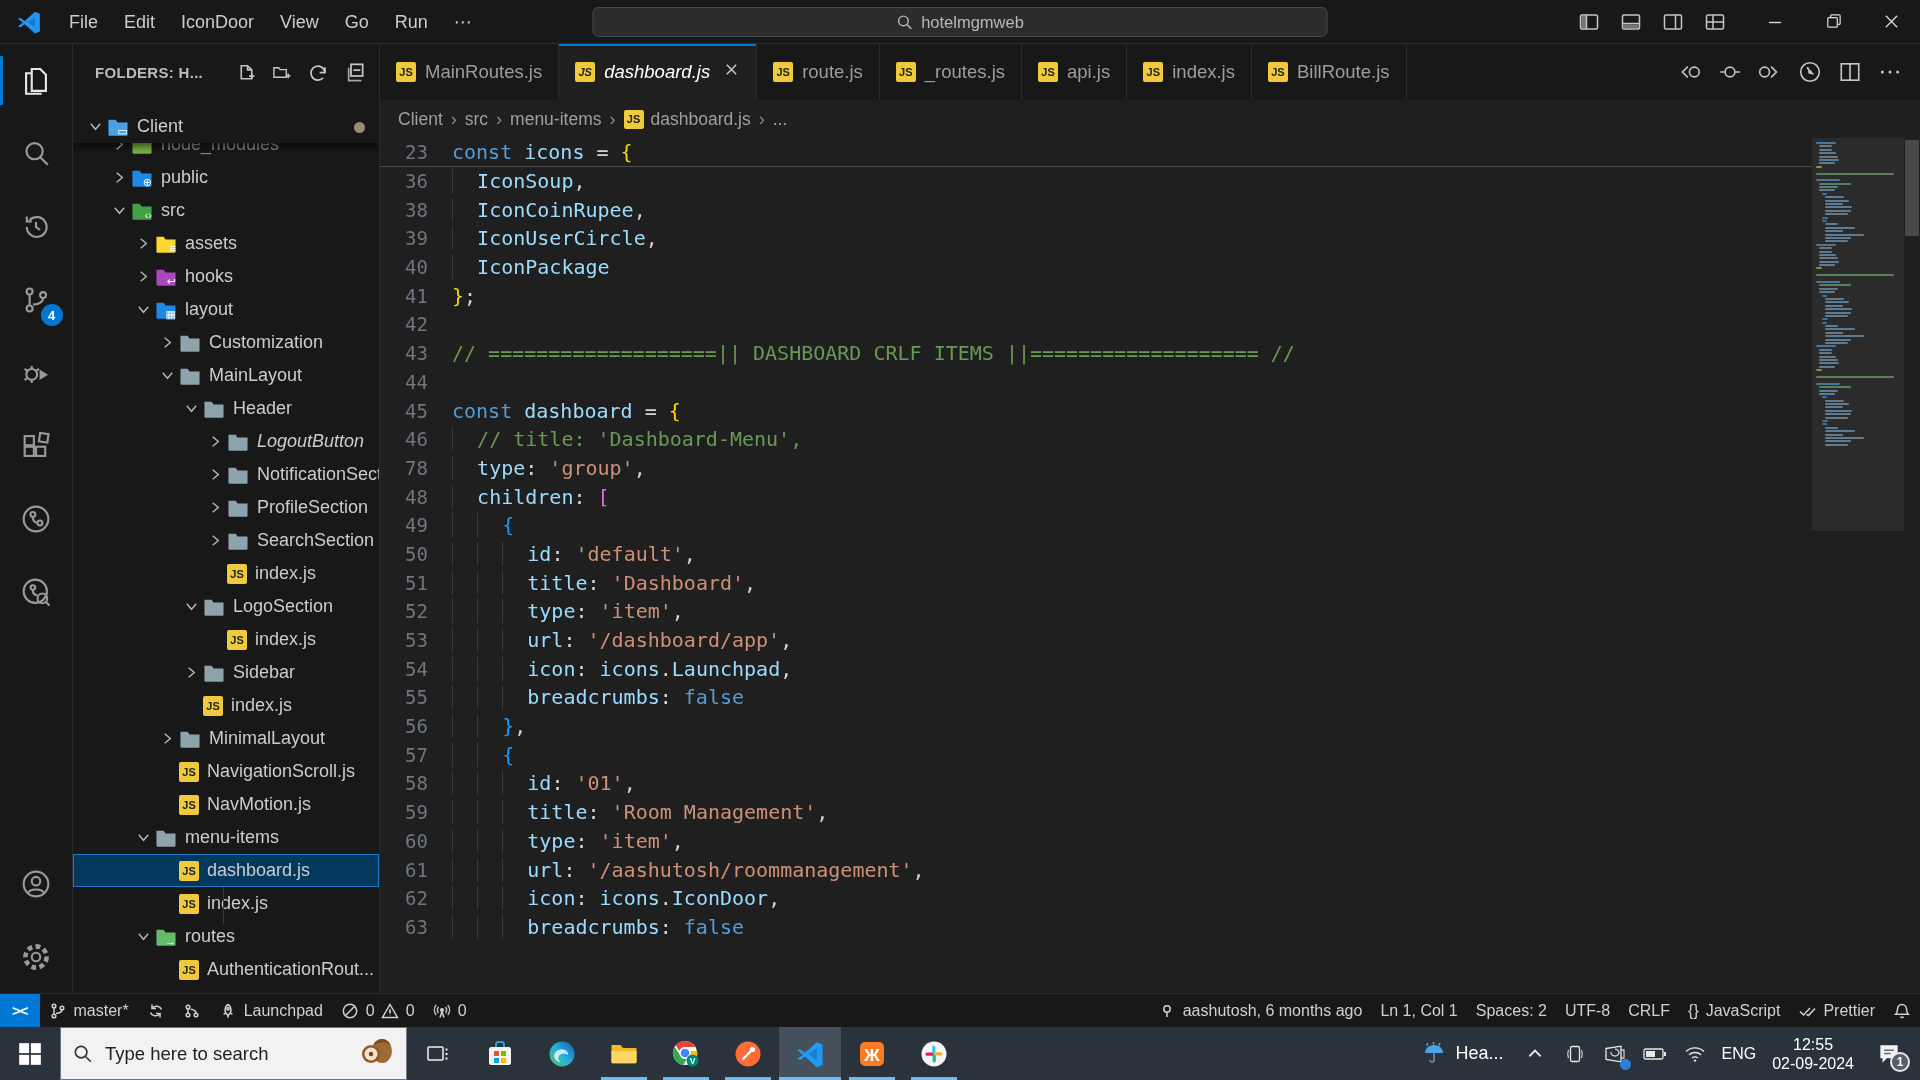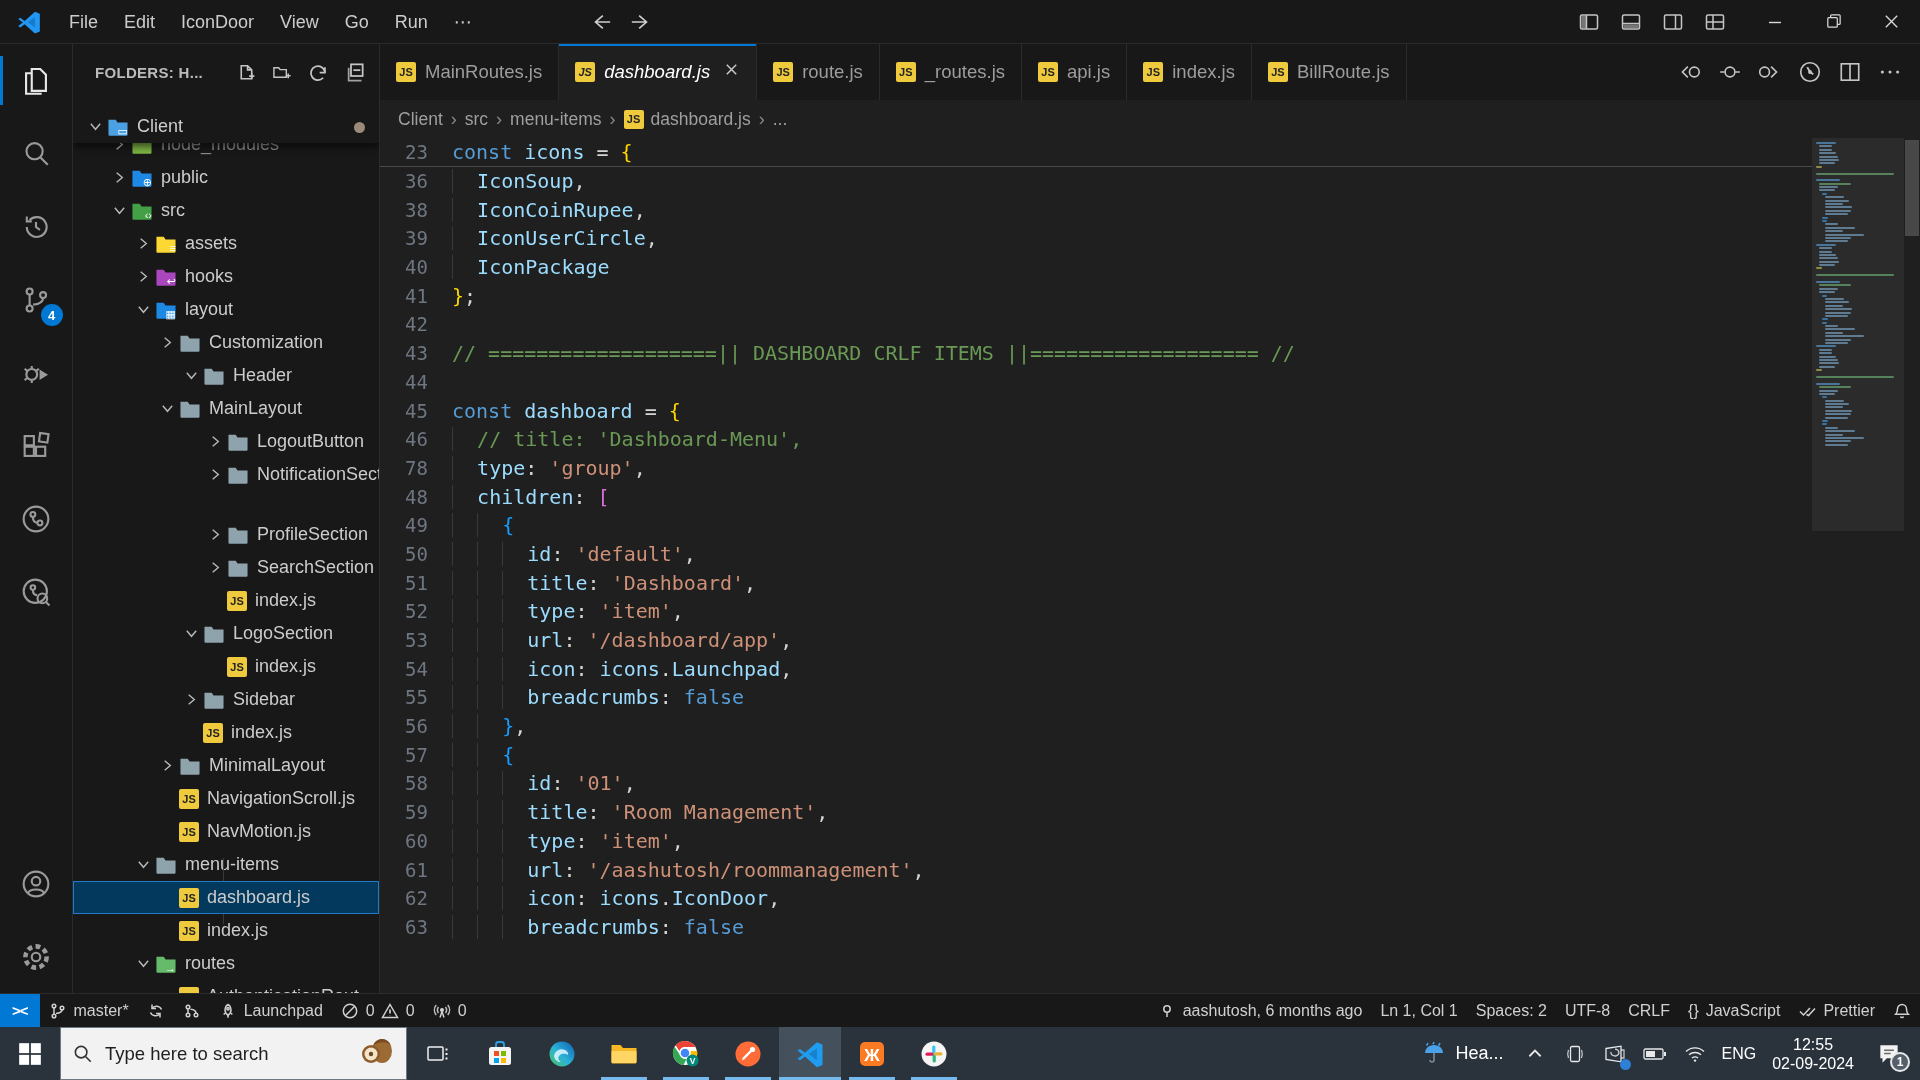--- a/index.html
+++ b/index.html
@@ -140,20 +140,27 @@
       <div class="menu-item">⋯</div>
     </div>
   <div class="nav-arrows">
     <svg viewBox="0 0 24 24" fill="none" stroke="#cfcfcf" stroke-width="1.8">
         <path d="M14 5l-8 7 8 7M6 12h16"></path>
       </svg>
     <svg viewBox="0 0 24 24" fill="none" stroke="#cfcfcf" stroke-width="1.8">
         <path d="M10 5l8 7-8 7M18 12H2"></path>
       </svg>
   </div>
+  <div class="cmd-center">
+    <svg width="17" height="17" viewBox="0 0 16 16" fill="none" stroke="#b8b8b8" stroke-width="1.4">
+        <circle cx="6.5" cy="6.5" r="4.5"></circle>
+        <path d="M10 10l4 4"></path>
+      </svg>
+    <span>hotelmgmweb</span>
+  </div>
   <div class="title-right">
     <div class="layout-icons" id="layout-icons">
         <div class="ticon" style="color: rgb(197, 197, 197);">
           <svg viewBox="0 0 22 22" fill="none" stroke="currentColor" stroke-width="1.5" width="22" height="22">
             <rect x="2.5" y="4" width="17" height="14" rx="1.5"></rect>
             <path d="M8.5 4v14"></path>
             <rect x="3.5" y="5" width="4.5" height="12" fill="currentColor" opacity=".55" stroke="none"></rect>
           </svg>
         </div>
         <div class="ticon" style="color: rgb(197, 197, 197);">
@@ -387,65 +394,65 @@
           <span class="chev">
             <svg viewBox="0 0 16 16" fill="none" stroke="currentColor" stroke-width="1.5">
               <path d="M5 3l6 5-6 5"></path>
             </svg>
           </span>
           <span class="ticon-folder"><svg viewBox="0 0 24 22" width="22" height="20">
               <path d="M1.5 3h8l2 3h11v13.5a1.2 1.2 0 0 1-1.2 1.2H2.7a1.2 1.2 0 0 1-1.2-1.2z" fill="#8fa3ad"></path>
             </svg></span>
           <span class="tlabel">Customization</span>
         </div>
+        <div class="trow" style="padding-left: 82px;">
+          <span class="chev">
+            <svg viewBox="0 0 16 16" fill="none" stroke="currentColor" stroke-width="1.5">
+              <path d="M3 5l5 6 5-6"></path>
+            </svg>
+          </span>
+          <span class="ticon-folder"><svg viewBox="0 0 24 22" width="22" height="20">
+              <path d="M1.5 3h8l2 3h11v13.5a1.2 1.2 0 0 1-1.2 1.2H2.7a1.2 1.2 0 0 1-1.2-1.2z" fill="#8fa3ad"></path>
+            </svg></span>
+          <span class="tlabel">MainLayout</span>
+        </div>
         <div class="trow" style="padding-left: 106px;">
           <span class="chev">
             <svg viewBox="0 0 16 16" fill="none" stroke="currentColor" stroke-width="1.5">
               <path d="M3 5l5 6 5-6"></path>
             </svg>
           </span>
           <span class="ticon-folder"><svg viewBox="0 0 24 22" width="22" height="20">
               <path d="M1.5 3h8l2 3h11v13.5a1.2 1.2 0 0 1-1.2 1.2H2.7a1.2 1.2 0 0 1-1.2-1.2z" fill="#8fa3ad"></path>
             </svg></span>
           <span class="tlabel">Header</span>
         </div>
-        <div class="trow" style="padding-left: 82px;">
-          <span class="chev">
-            <svg viewBox="0 0 16 16" fill="none" stroke="currentColor" stroke-width="1.5">
-              <path d="M3 5l5 6 5-6"></path>
+        <div class="trow" style="padding-left: 130px; font-style: italic;">
+          <span class="chev">
+            <svg viewBox="0 0 16 16" fill="none" stroke="currentColor" stroke-width="1.5">
+              <path d="M5 3l6 5-6 5"></path>
             </svg>
           </span>
           <span class="ticon-folder"><svg viewBox="0 0 24 22" width="22" height="20">
               <path d="M1.5 3h8l2 3h11v13.5a1.2 1.2 0 0 1-1.2 1.2H2.7a1.2 1.2 0 0 1-1.2-1.2z" fill="#8fa3ad"></path>
             </svg></span>
-          <span class="tlabel">MainLayout</span>
+          <span class="tlabel">LogoutButton</span>
         </div>
         <div class="trow" style="padding-left: 130px;">
           <span class="chev">
             <svg viewBox="0 0 16 16" fill="none" stroke="currentColor" stroke-width="1.5">
               <path d="M5 3l6 5-6 5"></path>
             </svg>
           </span>
           <span class="ticon-folder"><svg viewBox="0 0 24 22" width="22" height="20">
               <path d="M1.5 3h8l2 3h11v13.5a1.2 1.2 0 0 1-1.2 1.2H2.7a1.2 1.2 0 0 1-1.2-1.2z" fill="#8fa3ad"></path>
             </svg></span>
-          <span class="tlabel">LogoutButton</span>
+          <span class="tlabel">NotificationSecti...</span>
         </div>
         <div class="trow" style="padding-left: 130px;">
-          <span class="chev">
-            <svg viewBox="0 0 16 16" fill="none" stroke="currentColor" stroke-width="1.5">
-              <path d="M5 3l6 5-6 5"></path>
-            </svg>
-          </span>
-          <span class="ticon-folder"><svg viewBox="0 0 24 22" width="22" height="20">
-              <path d="M1.5 3h8l2 3h11v13.5a1.2 1.2 0 0 1-1.2 1.2H2.7a1.2 1.2 0 0 1-1.2-1.2z" fill="#8fa3ad"></path>
-            </svg></span>
-          <span class="tlabel">NotificationSecti...</span>
-        </div>
-        <div class="trow" style="padding-left: 130px; margin-top: 27px;">
           <span class="chev">
             <svg viewBox="0 0 16 16" fill="none" stroke="currentColor" stroke-width="1.5">
               <path d="M5 3l6 5-6 5"></path>
             </svg>
           </span>
           <span class="ticon-folder"><svg viewBox="0 0 24 22" width="22" height="20">
               <path d="M1.5 3h8l2 3h11v13.5a1.2 1.2 0 0 1-1.2 1.2H2.7a1.2 1.2 0 0 1-1.2-1.2z" fill="#8fa3ad"></path>
             </svg></span>
           <span class="tlabel">ProfileSection</span>
         </div>

